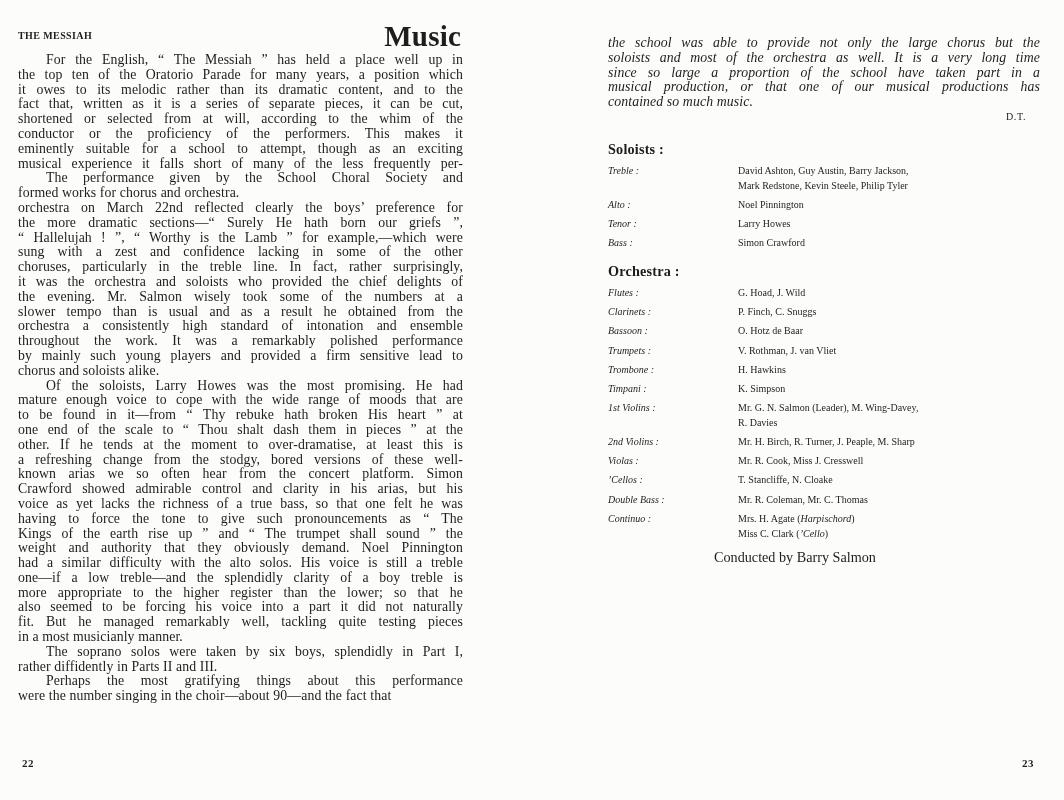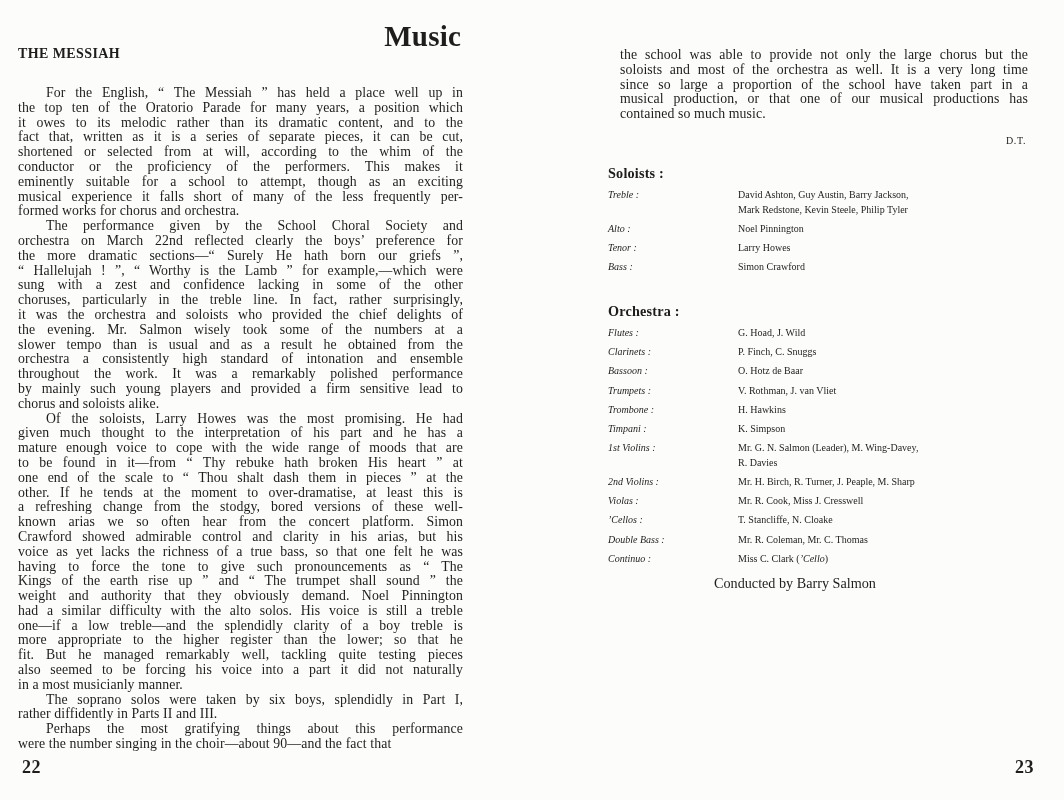--- a/index.html
+++ b/index.html
@@ -18,107 +18,106 @@
   }
   .page{position:absolute;top:0;height:635px;}
   .page.left{left:18px;width:445px;}
   .page.right{left:608px;width:432px;}
 
   .music-title{
     position:absolute;top:20px;right:2px;margin:0;
     font-size:29px;font-weight:bold;letter-spacing:0.2px;
   }
   .section-heading{
-    margin:0;padding-top:46px;
-    font-size:14px;font-weight:bold;letter-spacing:0.4px;
-  }
-  .body-text{margin-top:24px;}
+    margin:0;padding-top:30px;
+    font-size:10px;font-weight:bold;letter-spacing:0.4px;
+  }
+  .body-text{margin-top:12px;}
   .tline{
     font-size:13.8px;line-height:14.8px;height:14.8px;
     text-align:justify;text-align-last:justify;
     letter-spacing:0.1px;
     white-space:normal;overflow:visible;
   }
   .tline.last{text-align-last:auto;}
   .tline.indent{text-indent:28px;}
 
-  .right-body{margin:12px;padding-top:36px;}
+  .right-body{margin:0;padding-top:36px;font-style:italic;}
   .byline{
     text-align:right;padding-right:14px;
     font-size:10px;line-height:14.8px;letter-spacing:0.6px;
   }
   .list-heading{
     margin:0;font-size:14.2px;font-weight:bold;letter-spacing:0.2px;
     line-height:15px;
   }
   #soloists-heading{margin-top:17px;}
-  #orchestra-heading{margin-top:29px;}
+  #orchestra-heading{margin-top:13px;}
   .name-list{margin-top:7px;font-size:10px;line-height:14.8px;}
   .lrow{display:flex;margin-bottom:4.4px;}
   .lab{width:130px;flex:none;font-style:italic;}
   .val{flex:1;}
   .it{font-style:italic;}
   .conductor{
     margin-top:9px;margin-left:106px;
     font-size:14.2px;line-height:14.8px;
   }
   .page-number{
     position:absolute;top:757px;
-    font-size:18px;font-weight:bold;letter-spacing:0.5px;
+    font-size:11px;font-weight:bold;letter-spacing:0.5px;
   }
   .page-number.pn-left{left:4px;}
   .page-number.pn-right{right:6px;}
 </style>
 </head>
 <body>
 
 <section class="page left">
   <h1 class="music-title">Music</h1>
   <h2 class="section-heading">THE MESSIAH</h2>
   <div class="body-text" id="left-paragraphs">
       <div class="tline indent">For the English, “ The Messiah ” has held a place well up in</div>
       <div class="tline">the top ten of the Oratorio Parade for many years, a position which</div>
       <div class="tline">it owes to its melodic rather than its dramatic content, and to the</div>
       <div class="tline">fact that, written as it is a series of separate pieces, it can be cut,</div>
       <div class="tline">shortened or selected from at will, according to the whim of the</div>
       <div class="tline">conductor or the proficiency of the performers.  This makes it</div>
       <div class="tline">eminently suitable for a school to attempt, though as an exciting</div>
       <div class="tline">musical experience it falls short of many of the less frequently per-</div>
+      <div class="tline indent">The performance given by the School Choral Society and</div>
       <div class="tline last">formed works for chorus and orchestra.</div>
-      <div class="tline indent">The performance given by the School Choral Society and</div>
       <div class="tline">orchestra on March 22nd reflected clearly the boys’ preference for</div>
       <div class="tline">the more dramatic sections—“ Surely He hath born our griefs ”,</div>
       <div class="tline">“ Hallelujah ! ”, “ Worthy is the Lamb ” for example,—which were</div>
       <div class="tline">sung with a zest and confidence lacking in some of the other</div>
       <div class="tline">choruses, particularly in the treble line. In fact, rather surprisingly,</div>
       <div class="tline">it was the orchestra and soloists who provided the chief delights of</div>
       <div class="tline">the evening.  Mr. Salmon wisely took some of the numbers at a</div>
       <div class="tline">slower tempo than is usual and as a result he obtained from the</div>
       <div class="tline">orchestra a consistently high standard of intonation and ensemble</div>
       <div class="tline">throughout the work.  It was a remarkably polished performance</div>
       <div class="tline">by mainly such young players and provided a firm sensitive lead to</div>
       <div class="tline last">chorus and soloists alike.</div>
       <div class="tline indent">Of the soloists, Larry Howes was the most promising.  He had</div>
-      <div class="tline">given much thought to the interpretation of his part and he has a</div>
       <div class="tline">mature enough voice to cope with the wide range of moods that are</div>
       <div class="tline">to be found in it—from “ Thy rebuke hath broken His heart ” at</div>
       <div class="tline">one end of the scale to “ Thou shalt dash them in pieces ” at the</div>
       <div class="tline">other.  If he tends at the moment to over-dramatise, at least this is</div>
       <div class="tline">a refreshing change from the stodgy, bored versions of these well-</div>
       <div class="tline">known arias we so often hear from the concert platform.  Simon</div>
       <div class="tline">Crawford showed admirable control and clarity in his arias, but his</div>
       <div class="tline">voice as yet lacks the richness of a true bass, so that one felt he was</div>
       <div class="tline">having to force the tone to give such pronouncements as “ The</div>
       <div class="tline">Kings of the earth rise up ” and “ The trumpet shall sound ” the</div>
       <div class="tline">weight and authority that they obviously demand. Noel Pinnington</div>
       <div class="tline">had a similar difficulty with the alto solos. His voice is still a treble</div>
       <div class="tline">one—if a low treble—and the splendidly clarity of a boy treble is</div>
       <div class="tline">more appropriate to the higher register than the lower; so that he</div>
+      <div class="tline">also seemed to be forcing his voice into a part it did not naturally</div>
       <div class="tline">fit.  But he managed remarkably well, tackling quite testing pieces</div>
-      <div class="tline">also seemed to be forcing his voice into a part it did not naturally</div>
       <div class="tline last">in a most musicianly manner.</div>
       <div class="tline indent">The soprano solos were taken by six boys, splendidly in Part I,</div>
       <div class="tline last">rather diffidently in Parts II and III.</div>
       <div class="tline indent">Perhaps the most gratifying things about this performance</div>
       <div class="tline last">were the number singing in the choir—about 90—and the fact that</div>
     </div>
   <div class="page-number pn-left">22</div>
 </section>
 
 <section class="page right">
@@ -223,19 +222,20 @@
       </div>
       <div class="lrow">
         <div class="lab">Double Bass :</div>
         <div class="val">
           <div class="val-line">Mr. R. Coleman, Mr. C. Thomas</div>
         </div>
       </div>
       <div class="lrow">
         <div class="lab">Continuo :</div>
         <div class="val">
+          <div class="val-line"><span>Mrs. H. Agate (</span><span class="it">Harpischord</span><span>)</span></div>
           <div class="val-line"><span>Miss C. Clark (</span><span class="it">’Cello</span><span>)</span></div>
         </div>
       </div>
     </div>
   <div class="conductor">Conducted by Barry Salmon</div>
   <div class="page-number pn-right">23</div>
 </section>
 
 </body></html>

